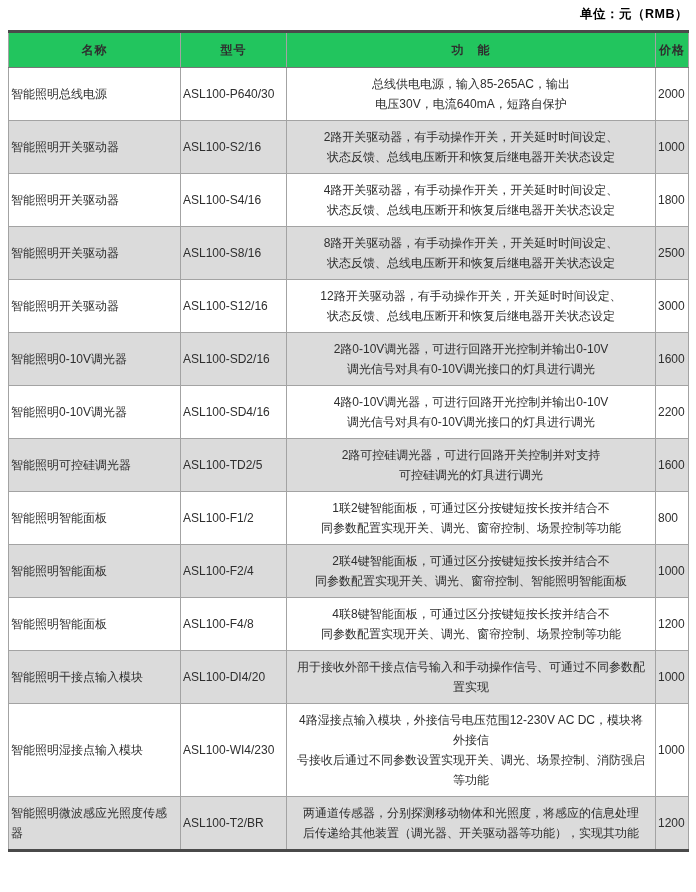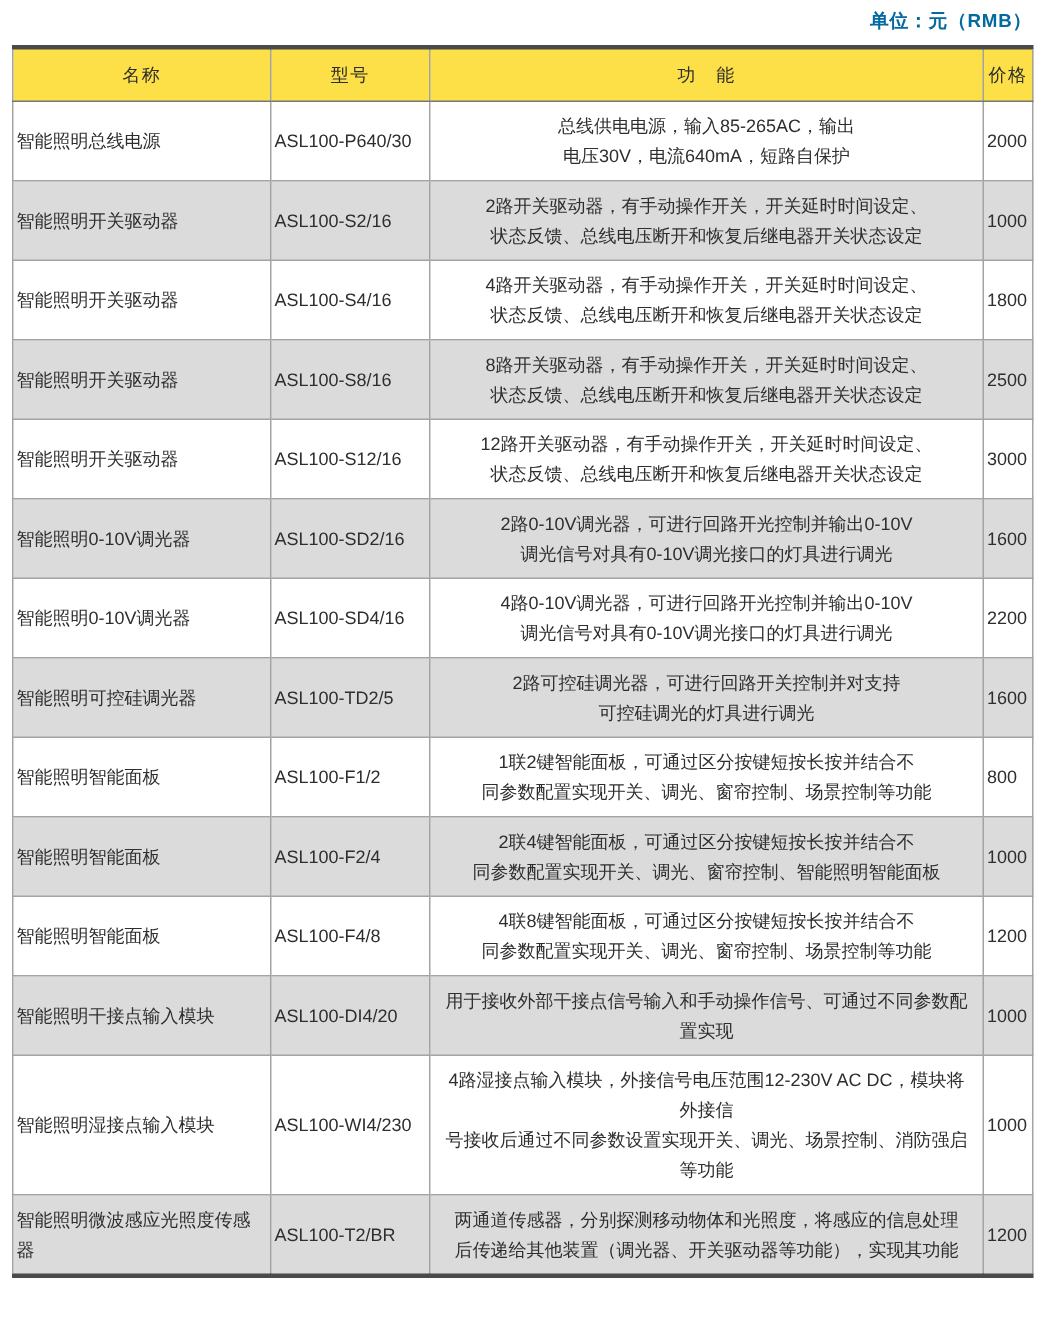--- a/index.html
+++ b/index.html
@@ -16,42 +16,42 @@
     padding: 4px 8px 0 8px;
     background: #ffffff;
     overflow: hidden;
   }
   .unit-label {
     text-align: right;
     font-size: 12.5px;
     font-weight: 600;
     letter-spacing: 0.5px;
     padding: 2px 0 7px 0;
-    color: #0369a1;
+    color: #000000;
   }
   table.price-table {
     width: 680px;
     border-collapse: collapse;
     table-layout: fixed;
     border-top: 3px solid #4a4a4a;
     border-bottom: 3px solid #4a4a4a;
   }
   col.c-name  { width: 172px; }
   col.c-model { width: 106px; }
   col.c-func  { width: 369px; }
   col.c-price { width: 33px; }
   th, td {
     border: 1px solid #a3a3a3;
     font-size: 12px;
     vertical-align: middle;
     box-sizing: border-box;
   }
   thead th {
-    background: #fde047;
-    font-weight: 400;
+    background: #22c55e;
+    font-weight: 700;
     height: 36px;
     text-align: center;
     border-bottom: 1px solid #777777;
     letter-spacing: 1px;
   }
   tbody tr:nth-child(even) td { background: #dbdbdb; }
   tbody td { background: #ffffff; }
   td.cell-name, td.cell-model, td.cell-price {
     padding: 6px 2px;
     line-height: 20px;

